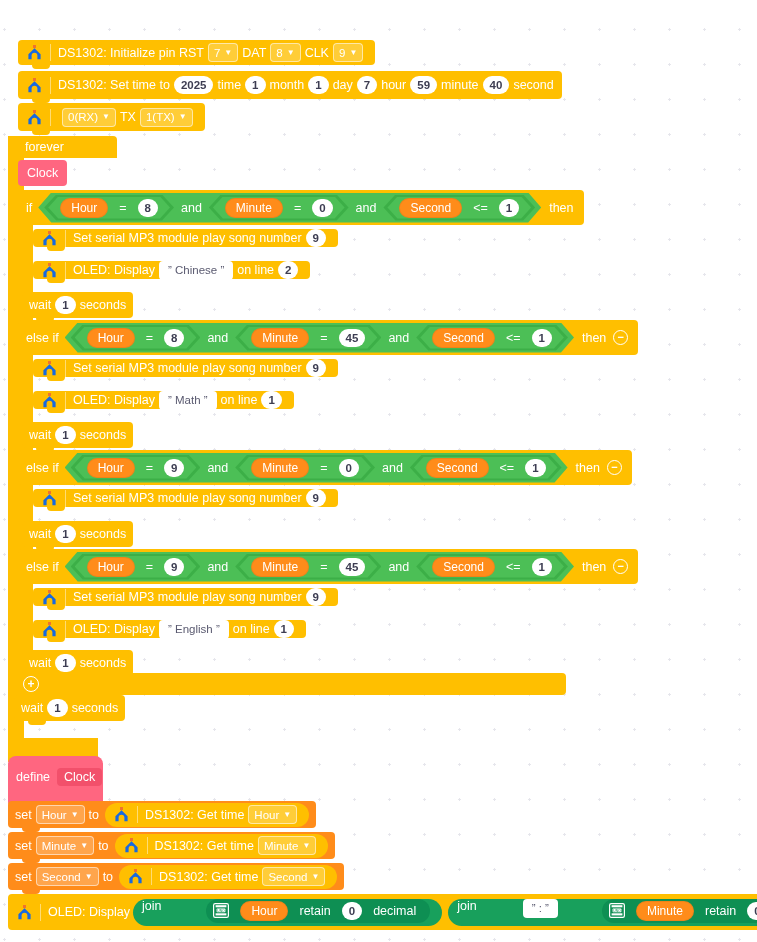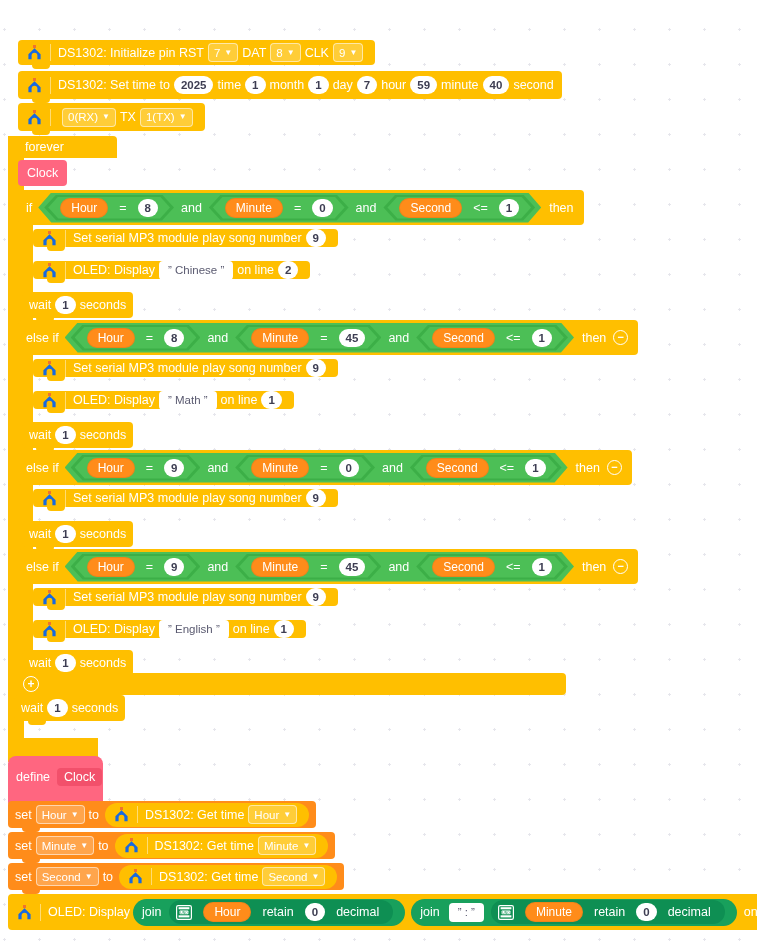--- a/index.html
+++ b/index.html
@@ -109,23 +109,23 @@
     line-height:1; margin-left:7px; font-weight:700;
   }
   .plusbtn{
     display:inline-flex;align-items:center;justify-content:center;
     width:16px;height:16px;border-radius:50%;
     border:1.7px solid #fff; color:#fff; font-size:12px;
     line-height:0; font-weight:700;
   }
   
   .joinblk{
-    display:inline-flex;align-items:center;
+    display:inline-flex;align-items:flex-start;
     background:#18A05C; border-radius:15px; height:27px;
-    padding:0 9px; color:#fff; font-size:12.5px; margin:0 3px;
+    padding:0 9px; color:#fff; font-size:12.5px; margin:0 3px;gap:37px;
   }
   .joinblk .lbl{ margin-right:5px; }
   .white-oval-sm{
     display:inline-flex;align-items:center;justify-content:center;
     background:#fff;color:#3d3d52;border-radius:11px;
     height:18px;min-width:20px;padding:0 7px;font-size:11.5px;
     margin:0 4px; font-weight:600;
   }
   .quote-field{
     display:inline-flex;align-items:center;justify-content:center;

